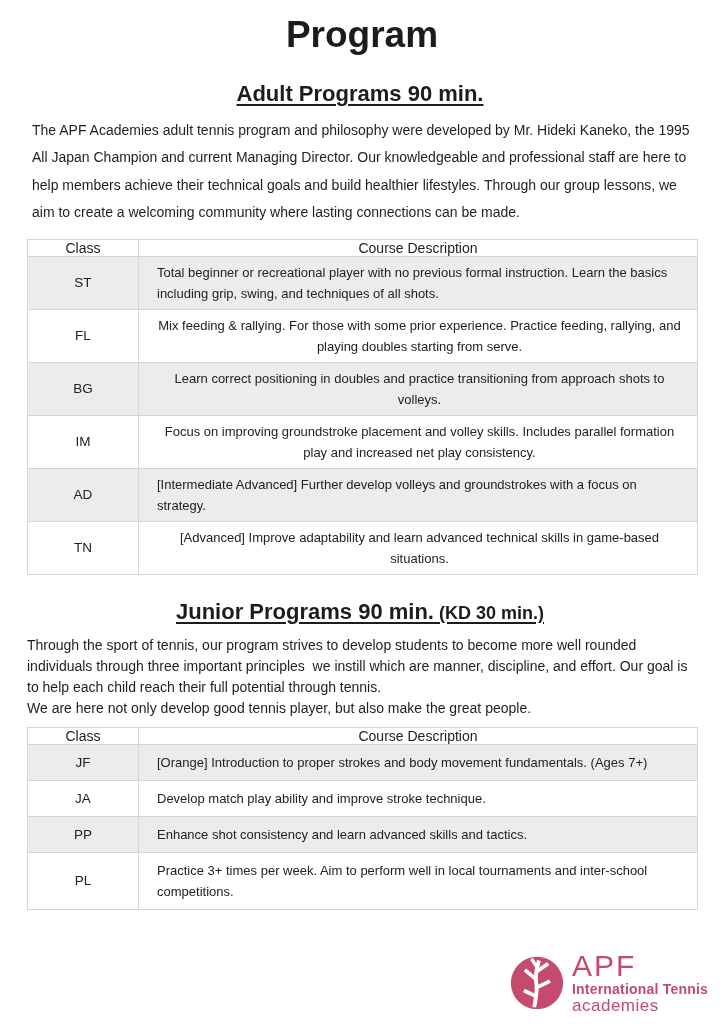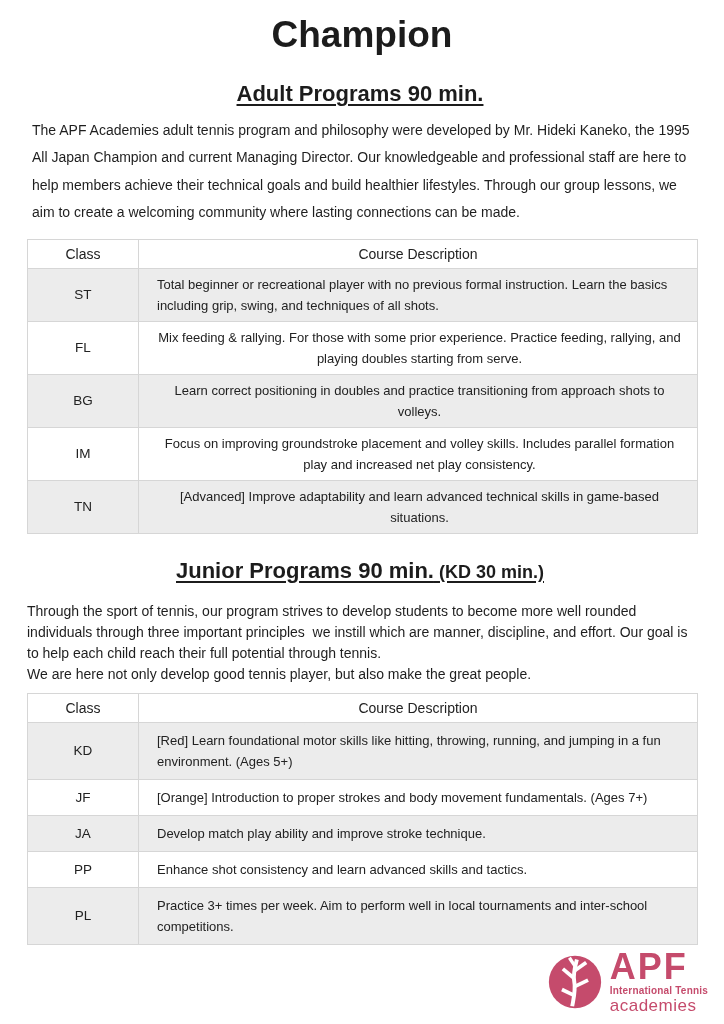--- a/index.html
+++ b/index.html
@@ -42,39 +42,39 @@
     font-size: 18px;
     font-weight: bold;
   }
   .intro {
     margin: 10px 30px 12px 32px;
     font-size: 14px;
     line-height: 27.5px;
     color: #1e1e1e;
   }
   .intro.tight {
-    margin: 16px 24px 8px 27px;
+    margin: 9px 24px 8px 27px;
     line-height: 21px;
     white-space: pre-wrap;
   }
   table.ctable {
     border-collapse: collapse;
     margin: 7px 0 0 27px;
     width: 671px;
     table-layout: fixed;
     font-size: 13px;
     color: #222222;
   }
   table.ctable th, table.ctable td {
     border: 1px solid var(--border);
   }
   table.ctable th {
     font-weight: normal;
     font-size: 14px;
-    padding: 6px 4px;
+    padding: 0 4px;
     text-align: center;
     background: #ffffff;
   }
   col.class-col { width: 111px; }
   td.class-cell {
     text-align: center;
     font-size: 13.5px;
     padding: 4px;
   }
   td.desc-cell {
@@ -90,43 +90,43 @@
     position: absolute;
     right: 16px;
     bottom: 10px;
     display: flex;
     align-items: center;
     gap: 7px;
   }
   .logo-text { display: flex; flex-direction: column; line-height: 1; }
   .logo-acronym {
     color: var(--pink);
-    font-size: 36px;
-    font-weight: bold;
+    font-size: 30px;
+    font-weight: normal;
     letter-spacing: 2px;
     line-height: 0.9;
   }
   .logo-line1 {
     color: var(--pink);
-    font-size: 10px;
+    font-size: 14px;
     font-weight: bold;
     margin-top: 3px;
     letter-spacing: 0.2px;
   }
   .logo-line2 {
     color: var(--pink);
     font-size: 17px;
     letter-spacing: 0.5px;
     margin-top: 1px;
   }
 </style>
 </head>
 <body>
 
-<h1 class="page-title">Champion</h1>
+<h1 class="page-title">Program</h1>
 
 <section>
   <h2 class="section-heading">Adult Programs 90 min.</h2>
   <p class="intro">The APF Academies adult tennis program and philosophy were developed by Mr. Hideki Kaneko, the 1995 All Japan Champion and current Managing Director. Our knowledgeable and professional staff are here to help members achieve their technical goals and build healthier lifestyles. Through our group lessons, we aim to create a welcoming community where lasting connections can be made.</p>
 
   <table class="ctable adult">
     <colgroup>
         <col class="class-col">
         <col>
       </colgroup>
@@ -150,20 +150,24 @@
   <tr>
     <td class="class-cell">BG</td>
     <td class="desc-cell align-center">Learn correct positioning in doubles and practice transitioning from approach shots to volleys.</td>
   </tr>
 
   <tr>
     <td class="class-cell">IM</td>
     <td class="desc-cell align-center">Focus on improving groundstroke placement and volley skills. Includes parallel formation play and increased net play consistency.</td>
   </tr>
 
+  <tr>
+    <td class="class-cell">AD</td>
+    <td class="desc-cell align-left">[Intermediate Advanced] Further develop volleys and groundstrokes with a focus on strategy.</td>
+  </tr>
 
   <tr>
     <td class="class-cell">TN</td>
     <td class="desc-cell align-center">[Advanced] Improve adaptability and learn advanced technical skills in game-based situations.</td>
   </tr>
 </tbody>
   </table>
 </section>
 
 <section>
@@ -176,24 +180,20 @@
         <col class="class-col">
         <col>
       </colgroup>
     <thead>
       <tr>
         <th>Class</th>
         <th>Course Description</th>
       </tr>
     </thead>
     <tbody>
-  <tr>
-    <td class="class-cell">KD</td>
-    <td class="desc-cell align-left">[Red] Learn foundational motor skills like hitting, throwing, running, and jumping in a fun environment. (Ages 5+)</td>
-  </tr>
 
   <tr>
     <td class="class-cell">JF</td>
     <td class="desc-cell align-left">[Orange] Introduction to proper strokes and body movement fundamentals. (Ages 7+)</td>
   </tr>
 
   <tr>
     <td class="class-cell">JA</td>
     <td class="desc-cell align-left">Develop match play ability and improve stroke technique.</td>
   </tr>

